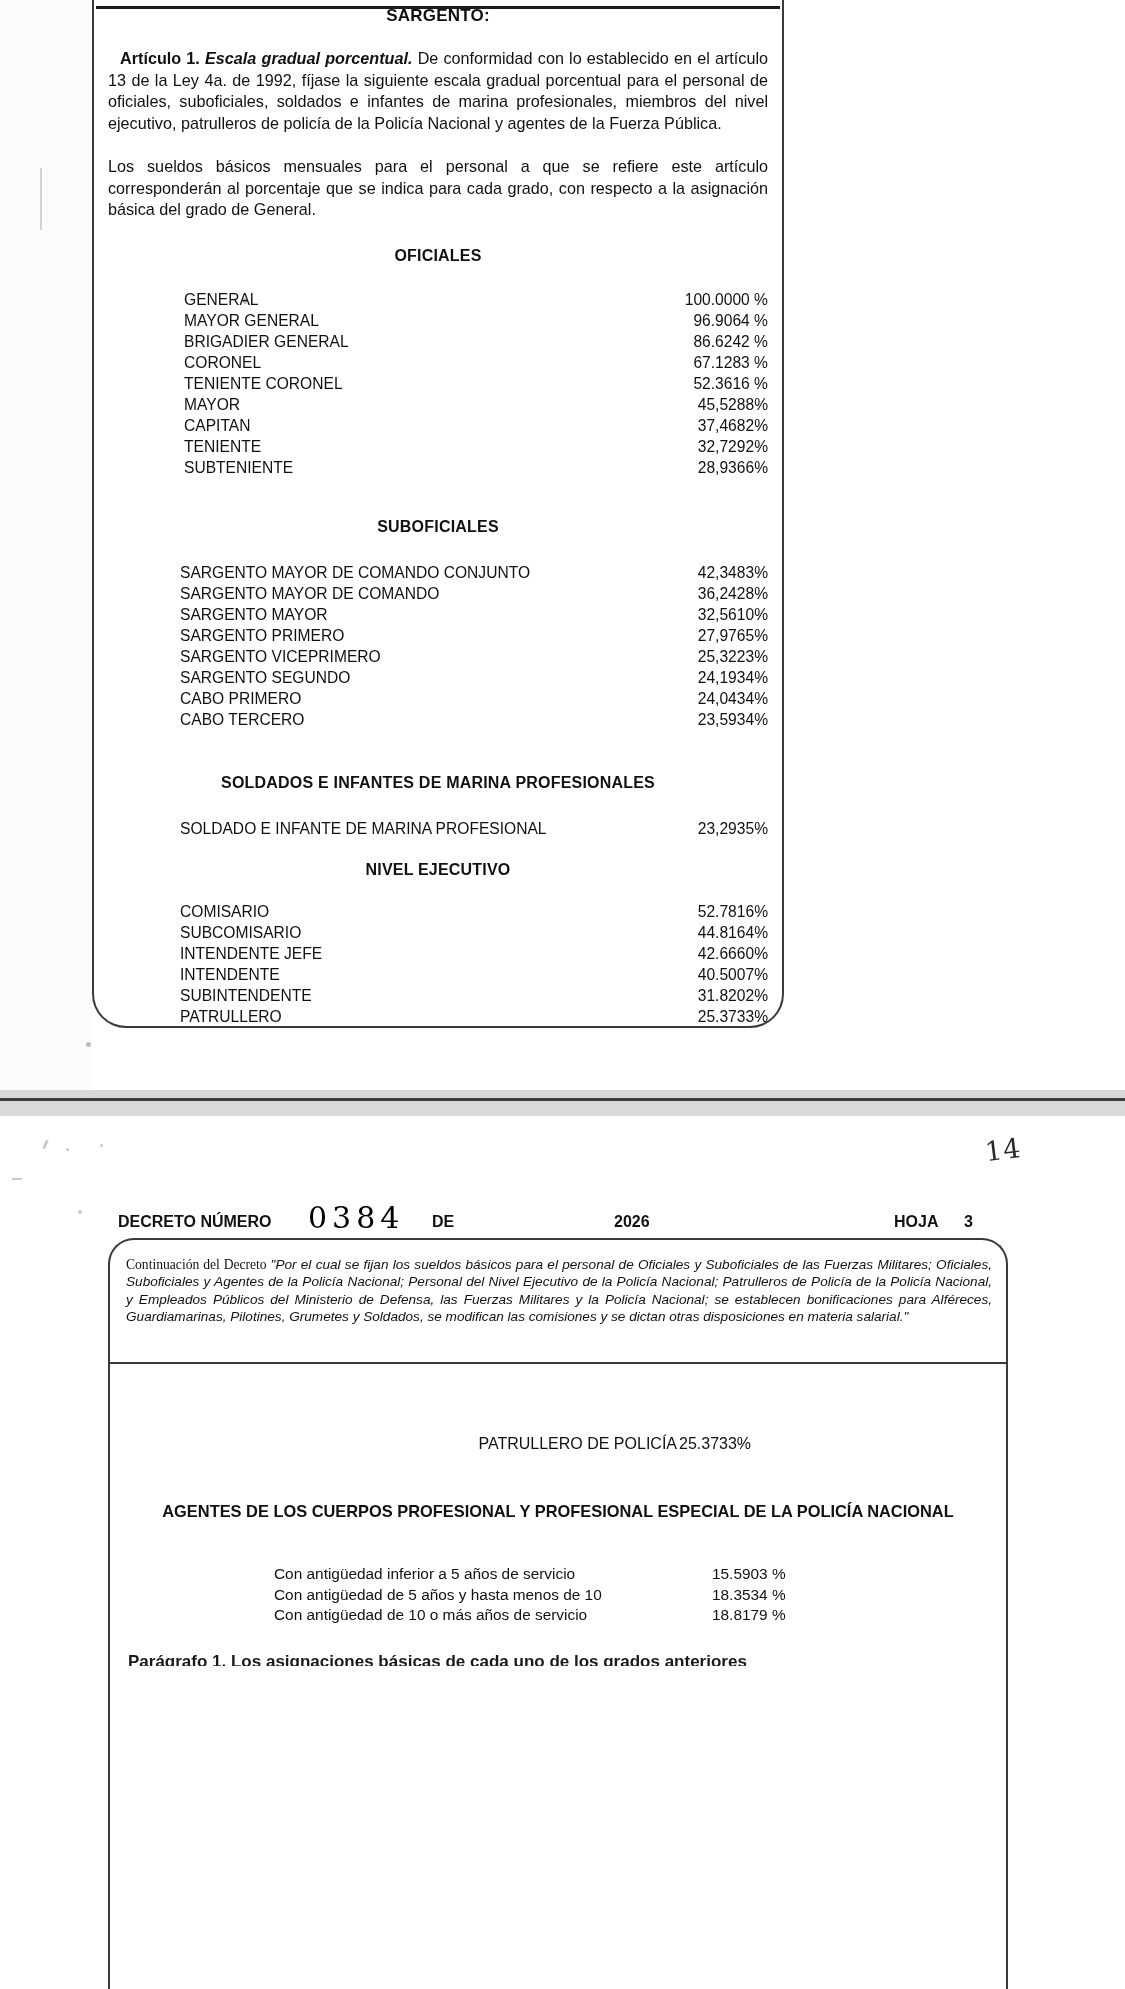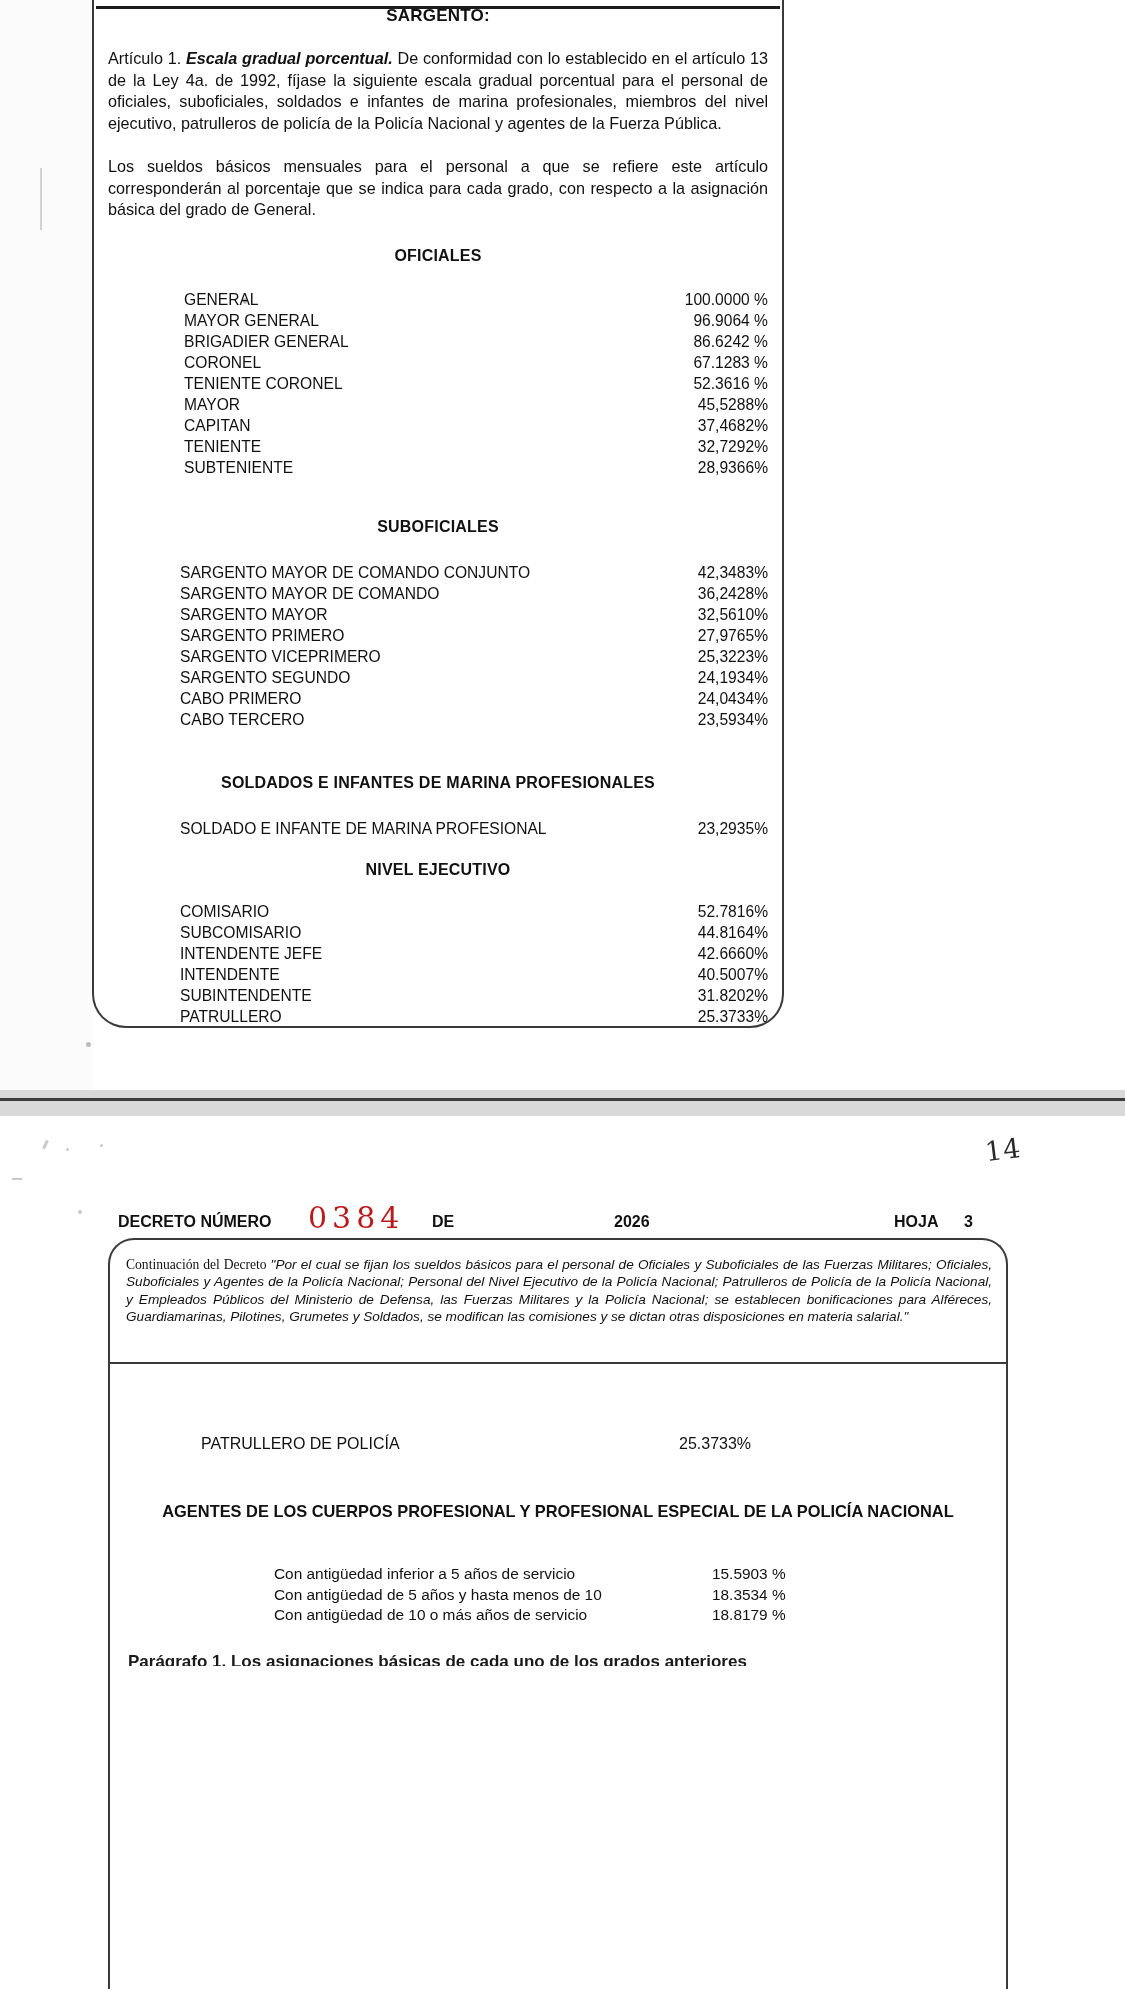--- a/index.html
+++ b/index.html
@@ -42,21 +42,21 @@
     position:absolute;left:108px;top:0px;width:660px;
   }
   .decreta{
     text-align:center;font-weight:bold;font-size:17px;letter-spacing:.2px;
     margin-top:6px;
   }
   .para{
     font-size:16.2px;line-height:21.5px;text-align:justify;
     margin-top:22px;
   }
-  .para b{font-weight:normal;}
+  .para b{font-weight:bold;margin-left:12px;}
   .para i{font-style:italic;font-weight:bold;}
 
   .sec-title{
     text-align:center;font-weight:bold;font-size:16px;
     letter-spacing:.2px;
   }
   .tbl{width:100%;border-collapse:collapse;}
   .tbl td{font-size:15.6px;padding:0;line-height:21px;white-space:nowrap;}
   .tbl td.val{text-align:right;}
   .pad-l{padding-left:76px !important;}
@@ -84,21 +84,21 @@
     letter-spacing:1px;
   }
   #hdr2{
     position:absolute;left:118px;top:94px;width:900px;height:30px;
     font-size:16px;font-weight:bold;
   }
   #hdr2 .lbl{position:absolute;top:3px;}
   #hand-num{
     position:absolute;left:190px;top:-10px;
     font-family:"DejaVu Serif", serif;
-    font-weight:normal;font-size:30px;letter-spacing:5px;color:#b91c1c;
+    font-weight:normal;font-size:30px;letter-spacing:5px;color:#000000;
   }
   #card2{
     position:absolute;left:108px;top:122px;width:900px;height:760px;
     border:2px solid #3a3a3a;border-bottom:none;
     border-radius:26px 26px 0 0;box-sizing:border-box;
   }
   #cont-block{
     position:absolute;left:126px;top:140px;width:866px;
     font-size:13.6px;line-height:17.4px;font-style:italic;text-align:justify;
   }
@@ -295,21 +295,21 @@
     <span class="rom">Continuación del Decreto </span><span>"Por el cual se fijan los sueldos básicos para el personal de Oficiales y Suboficiales de las Fuerzas Militares; Oficiales, Suboficiales y Agentes de la Policía Nacional; Personal del Nivel Ejecutivo de la Policía Nacional; Patrulleros de Policía de la Policía Nacional, y Empleados Públicos del Ministerio de Defensa, las Fuerzas Militares y la Policía Nacional; se establecen bonificaciones para Alféreces, Guardiamarinas, Pilotines, Grumetes y Soldados, se modifican las comisiones y se dictan otras disposiciones en materia salarial."</span>
   </div>
 
   <div id="rule2"></div>
 
   <div id="sec2a">
     <table style="width:100%;border-collapse:collapse;">
       <tbody>
           <tr>
         <td style="width:88px;"></td>
-        <td style="text-align:left;font-size:16px;">PATRULLERO DE POLICÍA</td>
+        <td style="text-align:right;font-size:16px;">PATRULLERO DE POLICÍA</td>
         <td style="text-align:left;font-size:16px;width:330px;">25.3733%</td>
       </tr>
     </tbody>
       </table>
   </div>
 
   <div id="agentes-title">AGENTES DE LOS CUERPOS PROFESIONAL Y PROFESIONAL ESPECIAL DE LA POLICÍA NACIONAL</div>
 
   <div id="agentes-tbl">
     <table>

